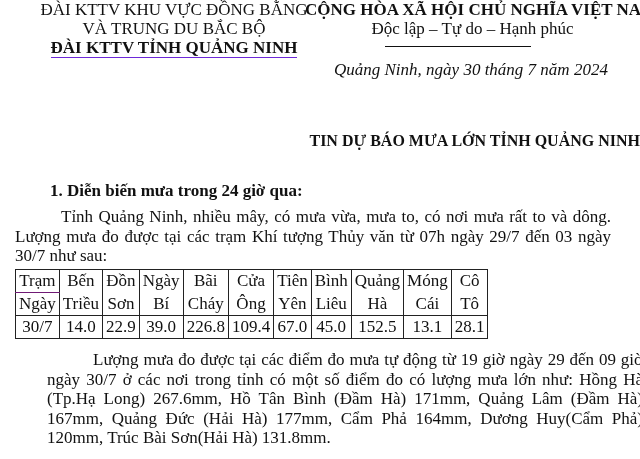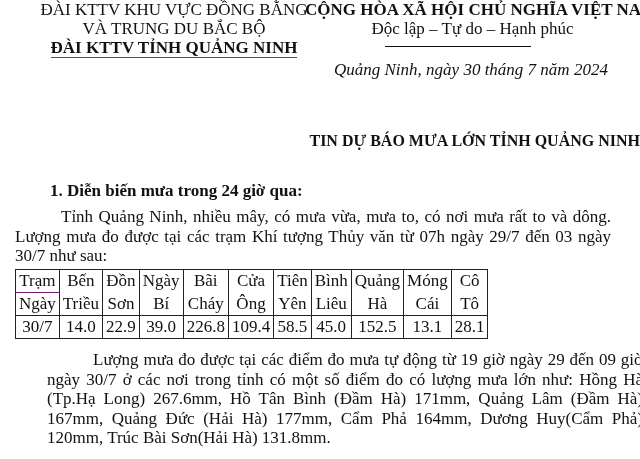--- a/index.html
+++ b/index.html
@@ -84,21 +84,21 @@
     <td class="bot">Cái</td>
     <td class="bot">Tô</td>
   </tr>
   <tr>
     <td>30/7</td>
     <td>14.0</td>
     <td>22.9</td>
     <td>39.0</td>
     <td>226.8</td>
     <td>109.4</td>
-    <td>58.5</td>
+    <td>67.0</td>
     <td>45.0</td>
     <td>152.5</td>
     <td>13.1</td>
     <td>28.1</td>
   </tr>
 </tbody>
   </table>
 
 <div class="abs para p2"><span class="ind"></span><span>Lượng mưa đo được tại các điểm đo mưa tự động từ 19 giờ ngày 29 đến 09 giờ ngày 30/7 ở các nơi trong tỉnh có một số điểm đo có lượng mưa lớn như: Hồng Hà (Tp.Hạ Long) 267.6mm, Hồ Tân Bình (Đầm Hà) 171mm, Quảng Lâm (Đầm Hà) 167mm, Quảng Đức (Hải Hà) 177mm, Cẩm Phả 164mm, Dương Huy(Cẩm Phả) 120mm, Trúc Bài Sơn(Hải Hà) 131.8mm.</span></div>
 

